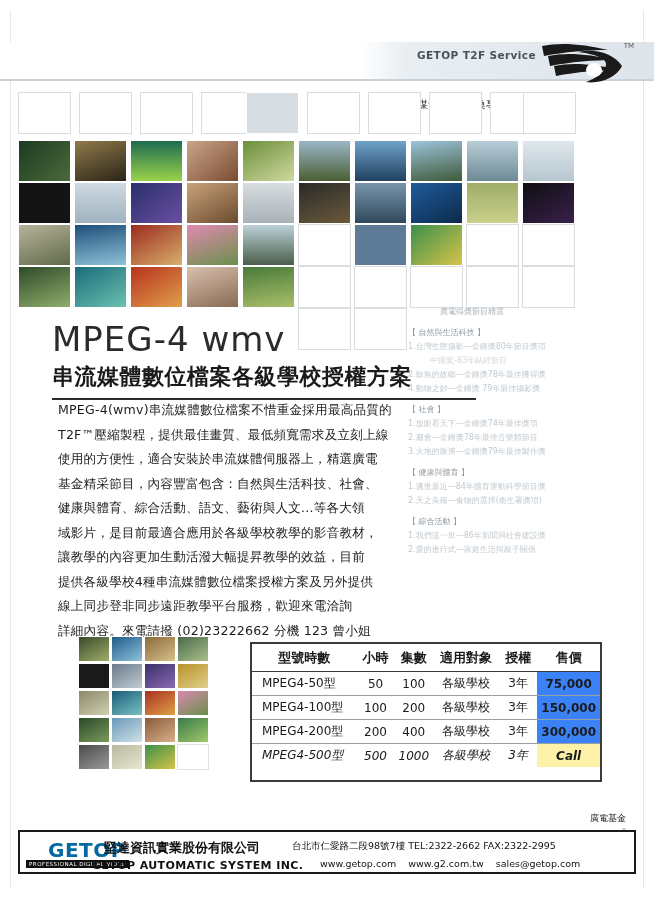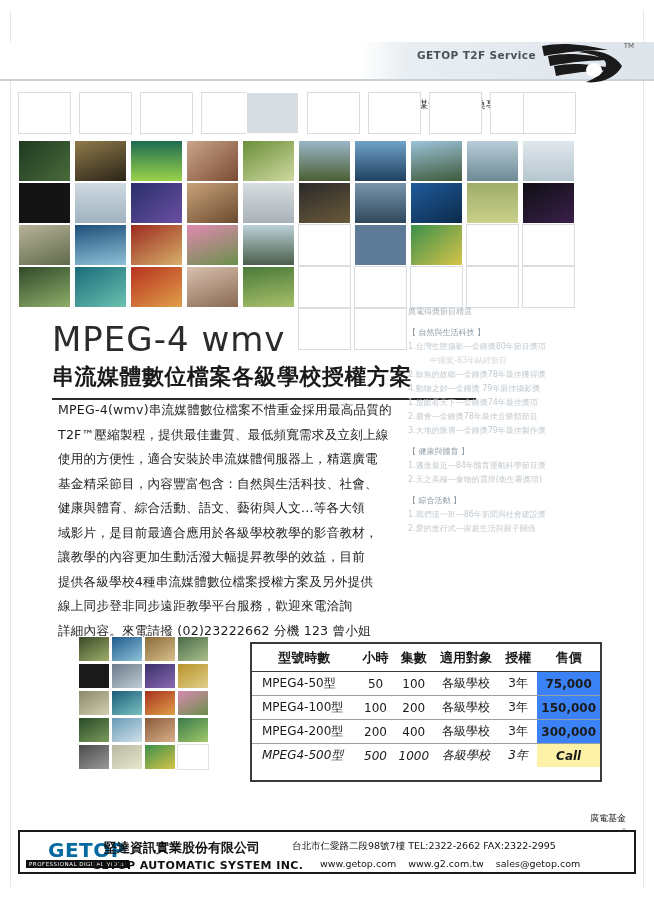--- a/index.html
+++ b/index.html
@@ -83,21 +83,21 @@
     font-size: 12.6px; color: #1c1c1c; line-height: 1.95;
     letter-spacing: .2px;
   }
   #body-copy p { margin: 0; }
 
   
   #awards {
     position: absolute; left: 408px; top: 305px; width: 210px;
     font-size: 8px; color: #b9c2c8; line-height: 1.75;
   }
-  #awards .aw-title { color: #a9b3ba; margin-bottom: 6px; }
+  #awards .aw-title { color: #a9b3ba; margin-bottom: 6px; padding-left: 32px; }
   #awards .aw-head { color: #8f9aa2; margin-top: 7px; }
   #awards .aw-line { color: #c2cad0; }
   #awards .aw-dim { color: #d2d8dc; }
 
   
   #mosaic {
     position: absolute; left: 78px; top: 636px; width: 134px; height: 142px;
   }
   .mcell { position: absolute; width: 32px; height: 26px; border: 1px solid #fff; }
 
@@ -278,20 +278,21 @@
 
   <div id="awards">
     <div class="aw-title">廣電得獎節目精選</div>
 
     <div class="aw-head">【 自然與生活科技 】</div>
     <div class="aw-line">1.台灣生態攝影—金鐘獎80年節目獎項</div>
     <div class="aw-dim" style="padding-left:22px;">中國鷲-83年結經節目</div>
     <div class="aw-line">2.鯨魚的故鄉—金鐘獎78年最佳獲得獎</div>
     <div class="aw-line">4.動物之妙—金鐘獎 79年最佳攝影獎</div>
 
+    <div class="aw-head">【 社會 】</div>
     <div class="aw-line">1.放眼看天下—金鐘獎74年最佳獎項</div>
     <div class="aw-line">2.廟會—金鐘獎78年最佳音樂類節目</div>
     <div class="aw-line">3.大地的脈博—金鐘獎79年最佳製作獎</div>
 
     <div class="aw-head">【 健康與體育 】</div>
     <div class="aw-line">1.邁進最近—84年體育運動科學節目獎</div>
     <div class="aw-line">2.天之美種—食物的選擇(衛生署獎項)</div>
 
     <div class="aw-head">【 綜合活動 】</div>
     <div class="aw-line">1.我們這一班—86年新聞局社會建設獎</div>

